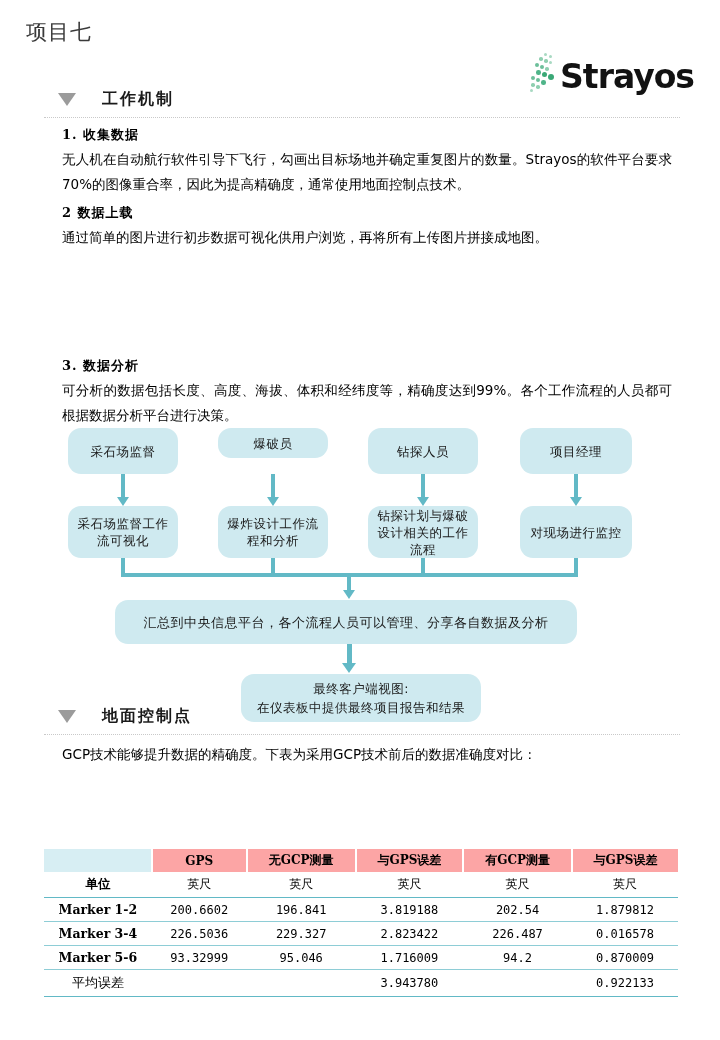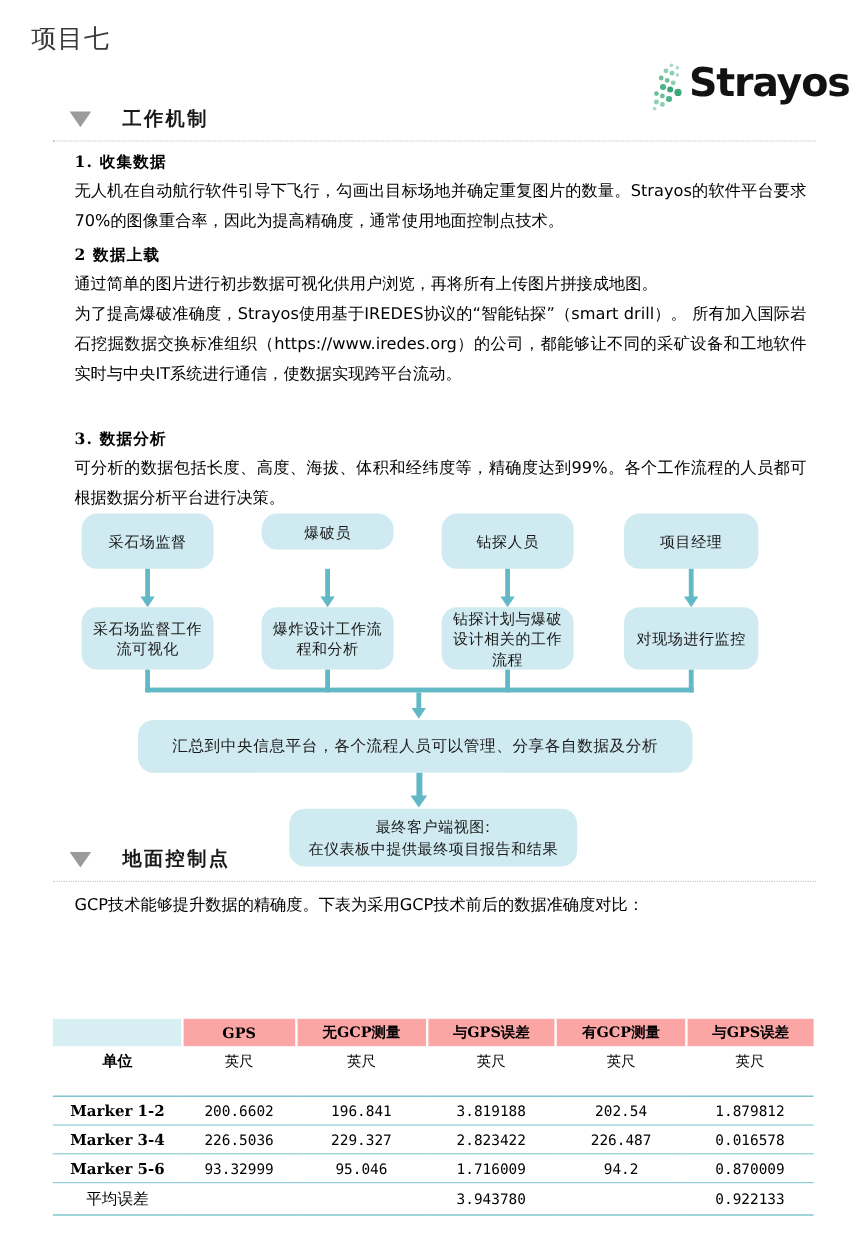--- a/index.html
+++ b/index.html
@@ -24,24 +24,24 @@
     font-size: 21px;
     line-height: 28px;
     color: #3a3a3a;
     letter-spacing: 1px;
     font-family: "DejaVu Serif", "Liberation Serif", serif;
   }
 
   
   .logo {
     position: absolute;
-    right: 12px;
+    right: 26px;
     top: 52px;
     display: flex;
-    align-items: flex-start;
+    align-items: flex-end;
     height: 42px;
   }
   .logo-mark {
     width: 30px;
     height: 42px;
     position: relative;
     margin-right: 2px;
   }
   .logo-mark i {
     position: absolute;
@@ -177,21 +177,21 @@
     font-weight: bold;
     font-size: 12px;
     border-right: 2px solid #ffffff;
     letter-spacing: 0px;
   }
   table.gcp thead th:last-child { border-right: none; }
   table.gcp thead th.corner { background: #d7eef3; }
   table.gcp tr.unit td {
     background: #ffffff;
     border-bottom: 1.6px solid #62b9c6;
-    padding-bottom: 20px;
+    padding-bottom: 4px;
   }
   table.gcp tr.unit td.rowhead {
     font-family: "DejaVu Serif", "Liberation Serif", serif;
     font-weight: bold;
   }
   table.gcp tbody td {
     border-bottom: 1.2px solid #8ecdd6;
     font-family: "DejaVu Sans Mono", "Liberation Mono", monospace;
     font-size: 12px;
     padding: 4px 2px;
@@ -249,21 +249,20 @@
 </div>
 
 <div class="body-block" style="top:126px;">
   <p class="step-title">1. 收集数据</p>
   <p class="para">无人机在自动航行软件引导下飞行，勾画出目标场地并确定重复图片的数量。Strayos的软件平台要求70%的图像重合率，因此为提高精确度，通常使用地面控制点技术。</p>
 </div>
 
 <div class="body-block" style="top:204px;">
   <p class="step-title">2 数据上载</p>
   <p class="para">通过简单的图片进行初步数据可视化供用户浏览，再将所有上传图片拼接成地图。</p>
-  <p class="para">为了提高爆破准确度，Strayos使用基于IREDES协议的“智能钻探”（smart drill）。 所有加入国际岩石挖掘数据交换标准组织（https://www.iredes.org）的公司，都能够让不同的采矿设备和工地软件实时与中央IT系统进行通信，使数据实现跨平台流动。</p>
 </div>
 
 <div class="body-block" style="top:357px;">
   <p class="step-title">3. 数据分析</p>
   <p class="para">可分析的数据包括长度、高度、海拔、体积和经纬度等，精确度达到99%。各个工作流程的人员都可根据数据分析平台进行决策。</p>
 </div>
 
 <div class="flow">
 
   <div class="fbox" style="left:68px;top:8px;width:110px;height:46px;">采石场监督</div>

